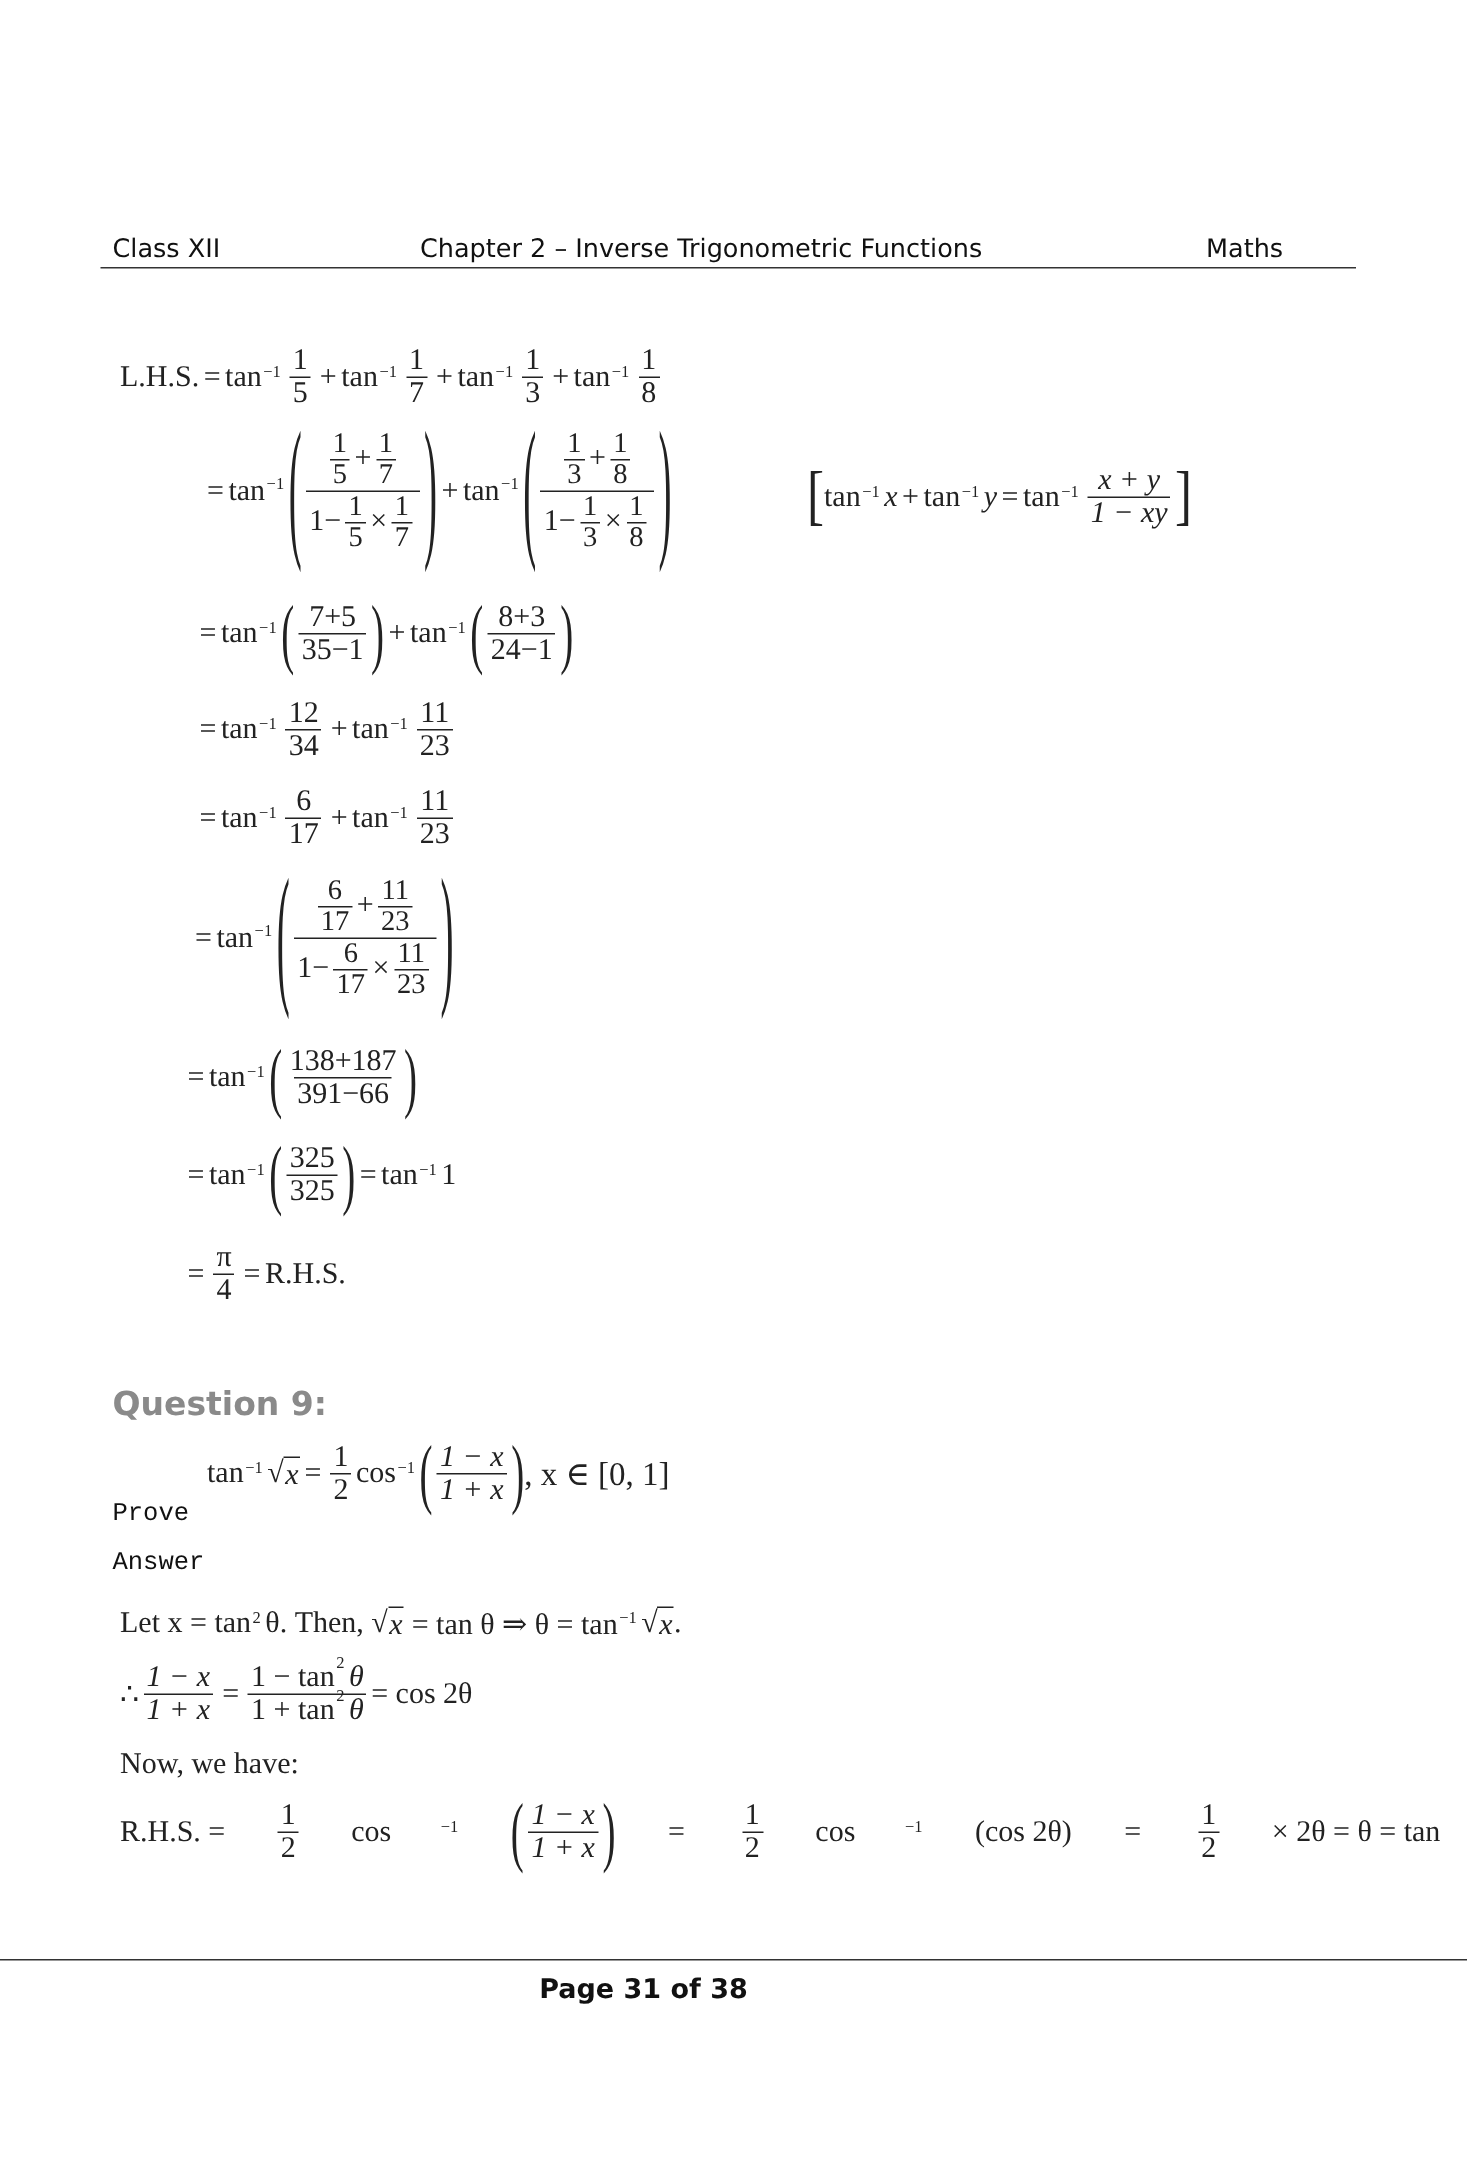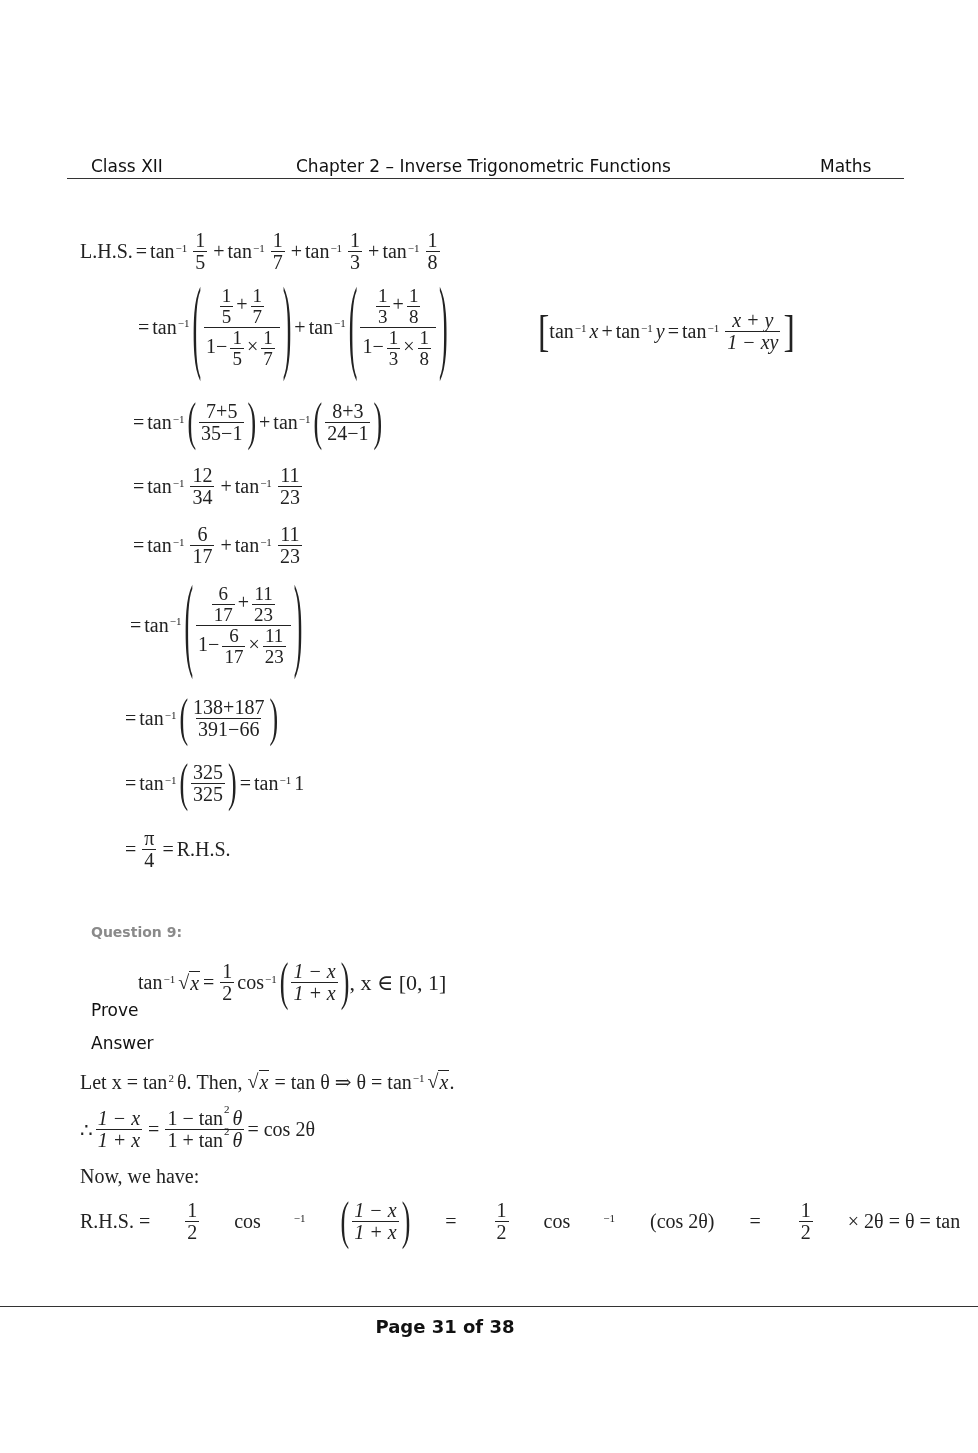--- a/index.html
+++ b/index.html
@@ -1,34 +1,34 @@
 <!DOCTYPE html>
 <html><head>
 <meta charset="utf-8">
 <style>
   html, body { margin:0; padding:0; background:#fff; }
   body { width:978px; height:1453px; position:relative; overflow:hidden; color:#111; }
-  .sans { font-family: "DejaVu Sans", sans-serif; margin-left: 16px; }
+  .sans { font-family: "DejaVu Sans", sans-serif; }
   .abs { position:absolute; }
   .hdr { font-size:17px; top:156px; }
   .hdr-rule { left:67px; width:837px; top:178px; height:0; border-top:1.5px solid #333; }
   .foot-rule { left:0; width:978px; top:1306px; height:0; border-top:1.5px solid #333; }
   .foot { top:1316px; left:0; width:858px; text-align:center; font-size:18px; font-weight:bold; }
   .math { font-family:"Liberation Serif","DejaVu Serif",serif; font-size:20px; color:#222; white-space:nowrap; }
   .row { position:absolute; display:flex; align-items:center; }
   .frac { display:inline-flex; flex-direction:column; align-items:center; vertical-align:middle; margin:0 3px; line-height:1.05; }
   .frac > .num { padding:0 2px; }
   .frac > .den { border-top:1px solid #222; padding:0 2px; }
   .frac.small { font-size:19px; }
   sup.inv { font-size:11px; position:relative; top:-4px; margin-left:1px; margin-right:3px; }
   .par { display:inline-flex; align-items:center; }
   .par .l, .par .r { font-weight:100; transform-origin:center; display:inline-block; }
   .op { margin:0 3px; }
-  .q9 { top:924px; left:75px; font-size:14px; font-weight:bold; color:#8a8a8a;text-align:right; }
-  .lbl { font-size:17px; }
+  .q9 { top:924px; left:75px; font-size:22px; font-weight:bold; color:#8a8a8a;text-align:right; }
+  .lbl { font-size:17px;font-family:Liberation Mono, monospace; }
   .sqrt { display:inline-flex; align-items:flex-start; }
   .sqrt .rad { border-top:1px solid #222; padding:0 1px; font-style:italic; }
   i { font-style:italic; }
 </style>
 </head>
 <body>
 
 <div class="abs sans hdr" style="left:75px;">Class XII</div>
 <div class="abs sans hdr" style="left:280px;">Chapter 2 – Inverse Trigonometric Functions</div>
 <div class="abs sans hdr" style="left:804px;">Maths</div>

